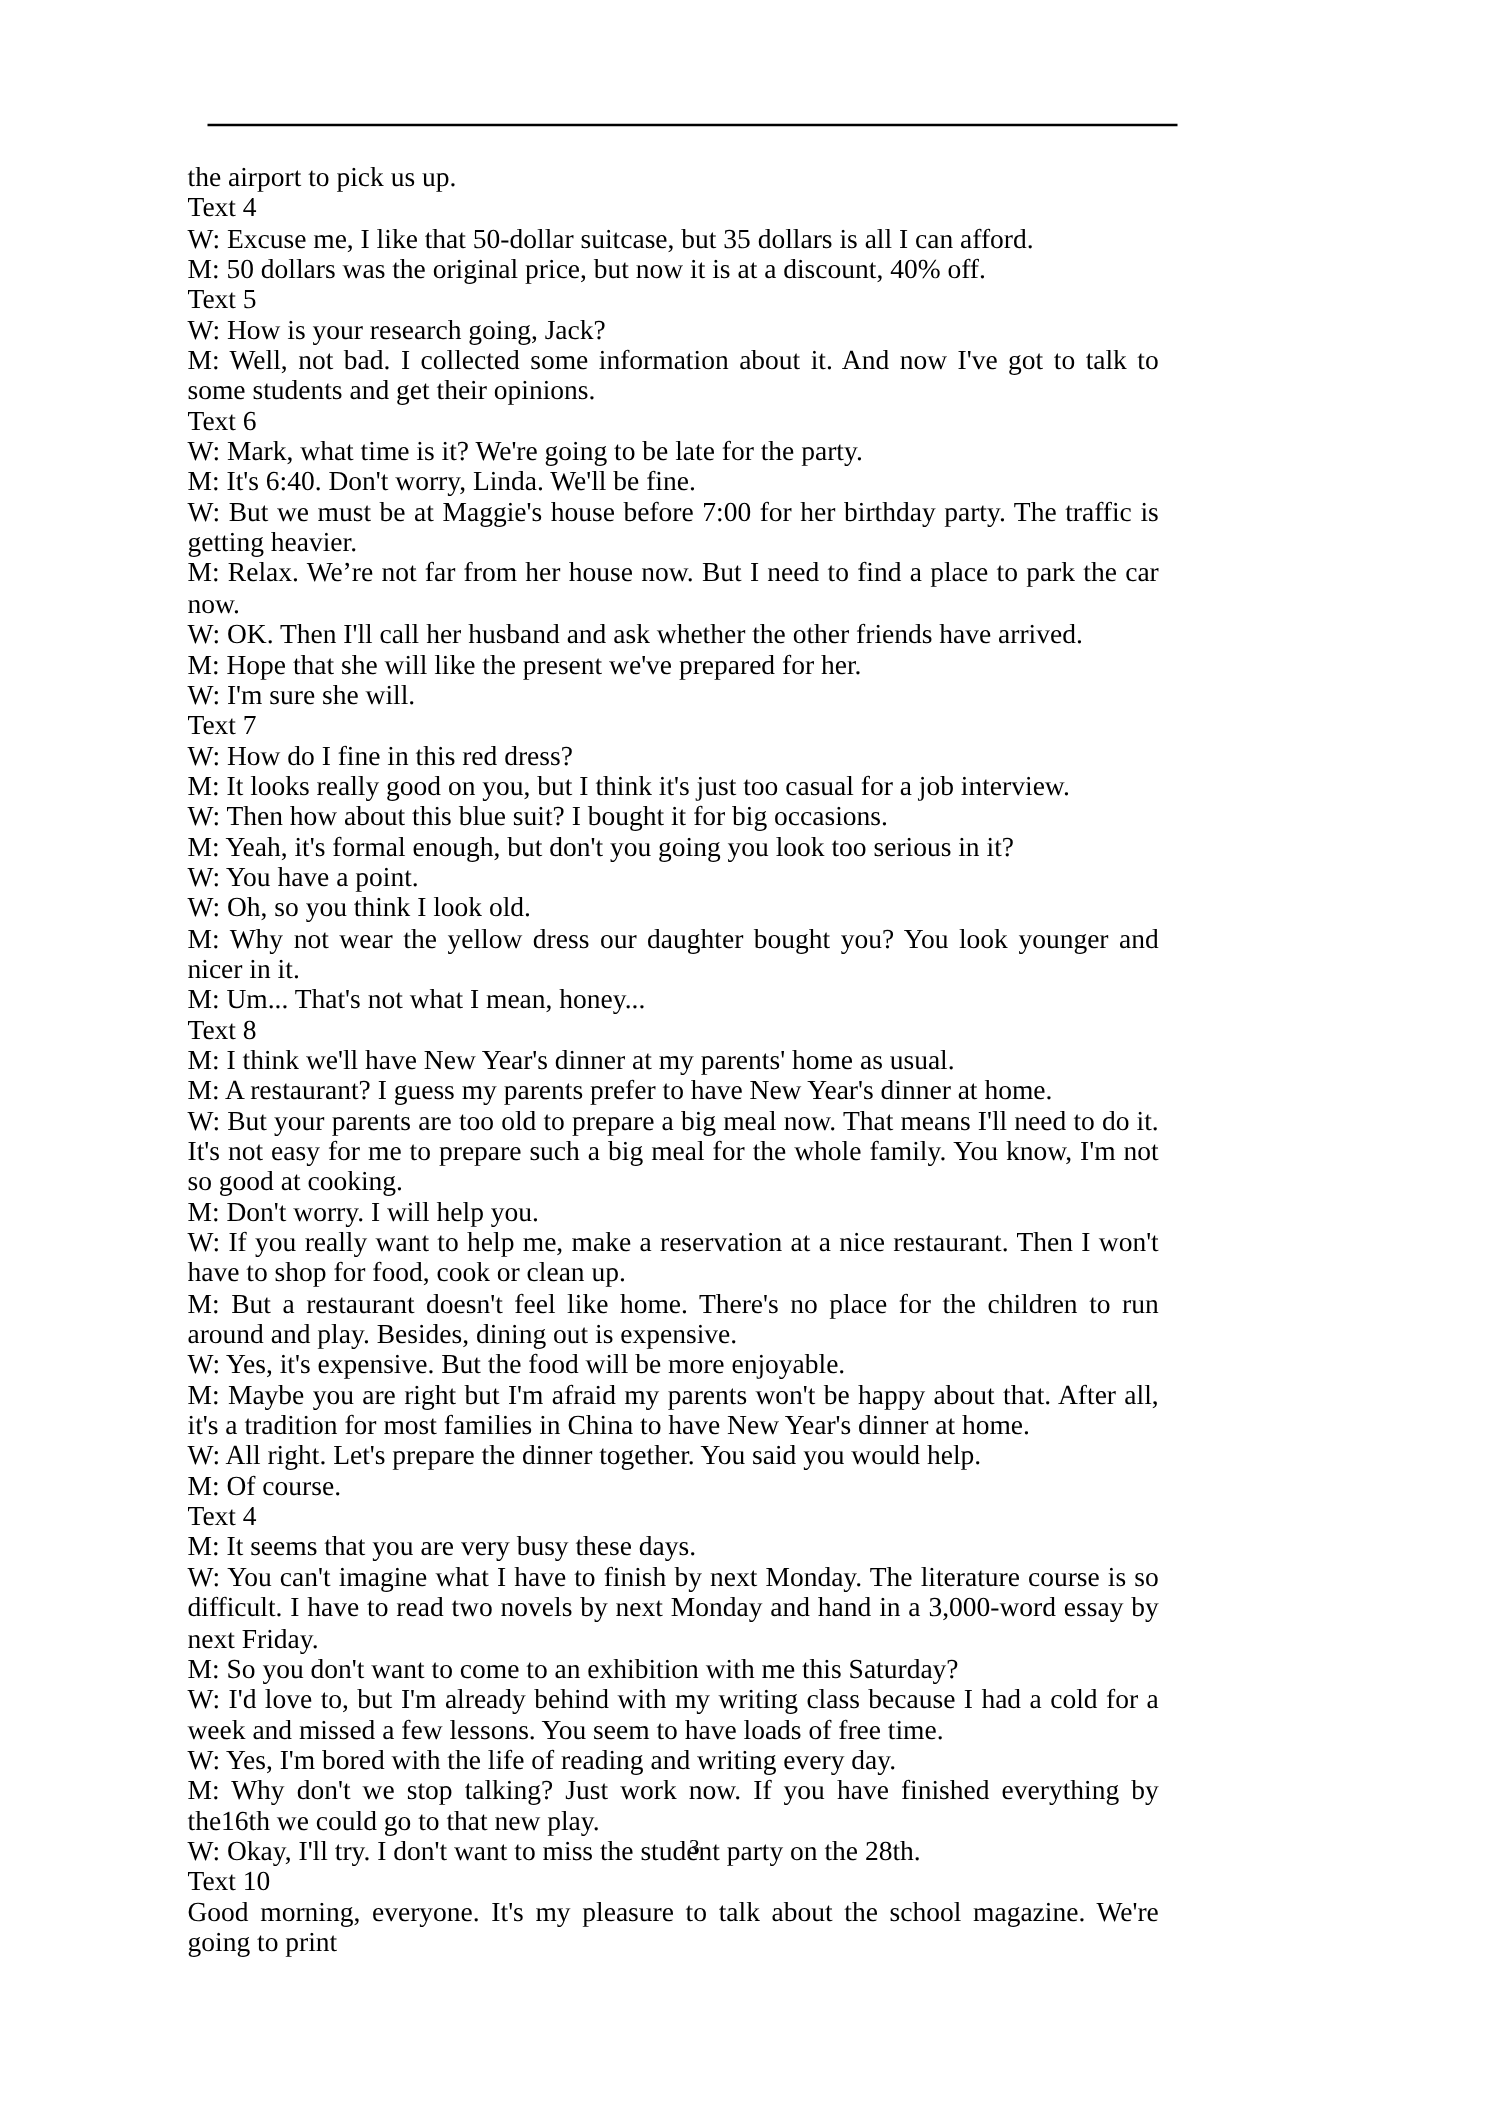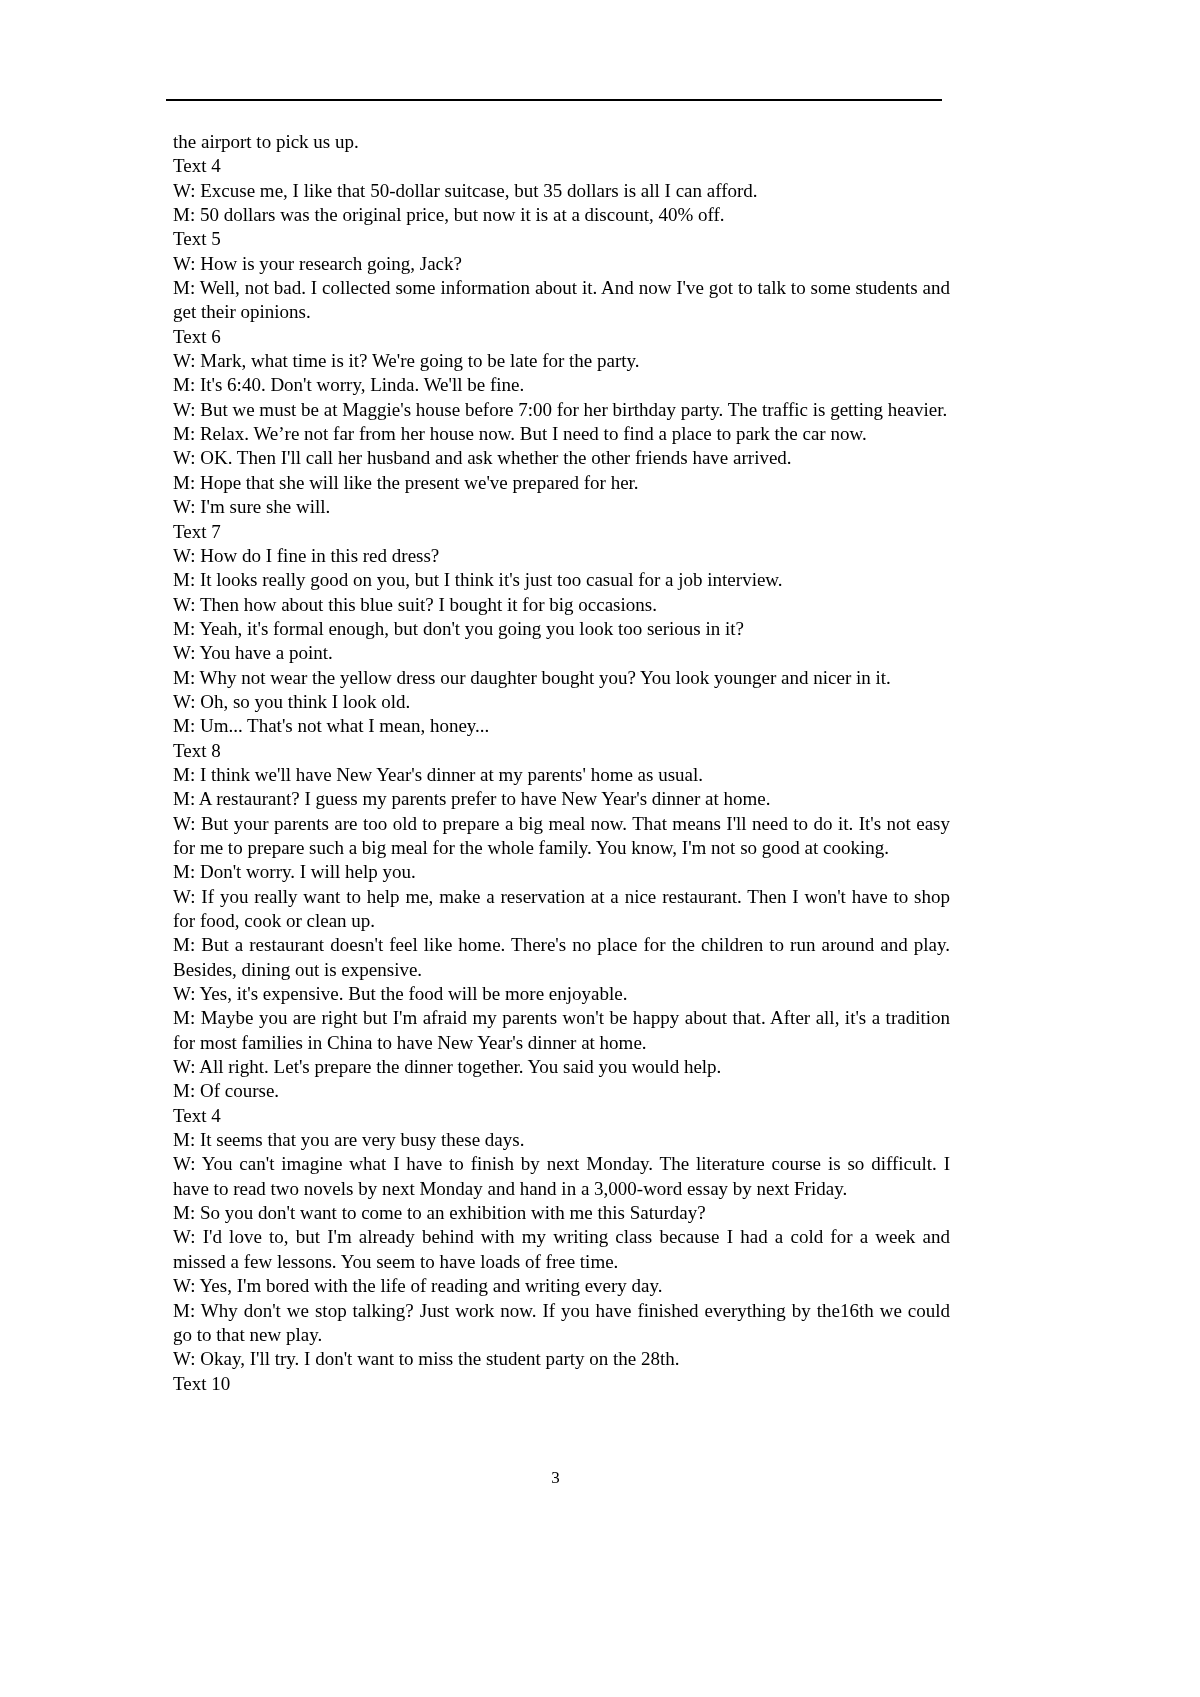--- a/index.html
+++ b/index.html
@@ -22,24 +22,24 @@
   .header-rule {
     position: absolute;
     left: 166px;
     top: 99px;
     width: 776px;
     height: 0;
     border-top: 2px solid #000000;
   }
   .content {
     position: absolute;
-    left: 173px;
+    left: 150px;
     top: 130px;
     width: 777px;
-    font-size: 19px;
+    font-size: 22px;
     line-height: 24.35px;
     text-align: justify;
   }
   .content p {
     margin: 0;
     padding: 0;
   }
   .page-number {
     position: absolute;
     left: 167px;
@@ -69,22 +69,22 @@
       <p>M: Relax. We’re not far from her house now. But I need to find a place to park the car now.</p>
       <p>W: OK. Then I'll call her husband and ask whether the other friends have arrived.</p>
       <p>M: Hope that she will like the present we've prepared for her.</p>
       <p>W: I'm sure she will.</p>
       <p>Text 7</p>
       <p>W: How do I fine in this red dress?</p>
       <p>M: It looks really good on you, but I think it's just too casual for a job interview.</p>
       <p>W: Then how about this blue suit? I bought it for big occasions.</p>
       <p>M: Yeah, it's formal enough, but don't you going you look too serious in it?</p>
       <p>W: You have a point.</p>
+      <p>W: Oh, so you think I look old.</p>
       <p>M: Why not wear the yellow dress our daughter bought you? You look younger and nicer in it.</p>
-      <p>W: Oh, so you think I look old.</p>
       <p>M: Um... That's not what I mean, honey...</p>
       <p>Text 8</p>
       <p>M: I think we'll have New Year's dinner at my parents' home as usual.</p>
       <p>M: A restaurant? I guess my parents prefer to have New Year's dinner at home.</p>
       <p>W: But your parents are too old to prepare a big meal now. That means I'll need to do it. It's not easy for me to prepare such a big meal for the whole family. You know, I'm not so good at cooking.</p>
       <p>M: Don't worry. I will help you.</p>
       <p>W: If you really want to help me, make a reservation at a nice restaurant. Then I won't have to shop for food, cook or clean up.</p>
       <p>M: But a restaurant doesn't feel like home. There's no place for the children to run around and play. Besides, dining out is expensive.</p>
       <p>W: Yes, it's expensive. But the food will be more enjoyable.</p>
       <p>M: Maybe you are right but I'm afraid my parents won't be happy about that. After all, it's a tradition for most families in China to have New Year's dinner at home.</p>
@@ -92,15 +92,16 @@
       <p>M: Of course.</p>
       <p>Text 4</p>
       <p>M: It seems that you are very busy these days.</p>
       <p>W: You can't imagine what I have to finish by next Monday. The literature course is so difficult. I have to read two novels by next Monday and hand in a 3,000-word essay by next Friday.</p>
       <p>M: So you don't want to come to an exhibition with me this Saturday?</p>
       <p>W: I'd love to, but I'm already behind with my writing class because I had a cold for a week and missed a few lessons. You seem to have loads of free time.</p>
       <p>W: Yes, I'm bored with the life of reading and writing every day.</p>
       <p>M: Why don't we stop talking? Just work now. If you have finished everything by the16th we could go to that new play.</p>
       <p>W: Okay, I'll try. I don't want to miss the student party on the 28th.</p>
       <p>Text 10</p>
+      <p>Good morning, everyone. It's my pleasure to talk about the school magazine. We're going to print</p>
     </div>
   <div class="page-number">3</div>
 </div>
 
 </body></html>

